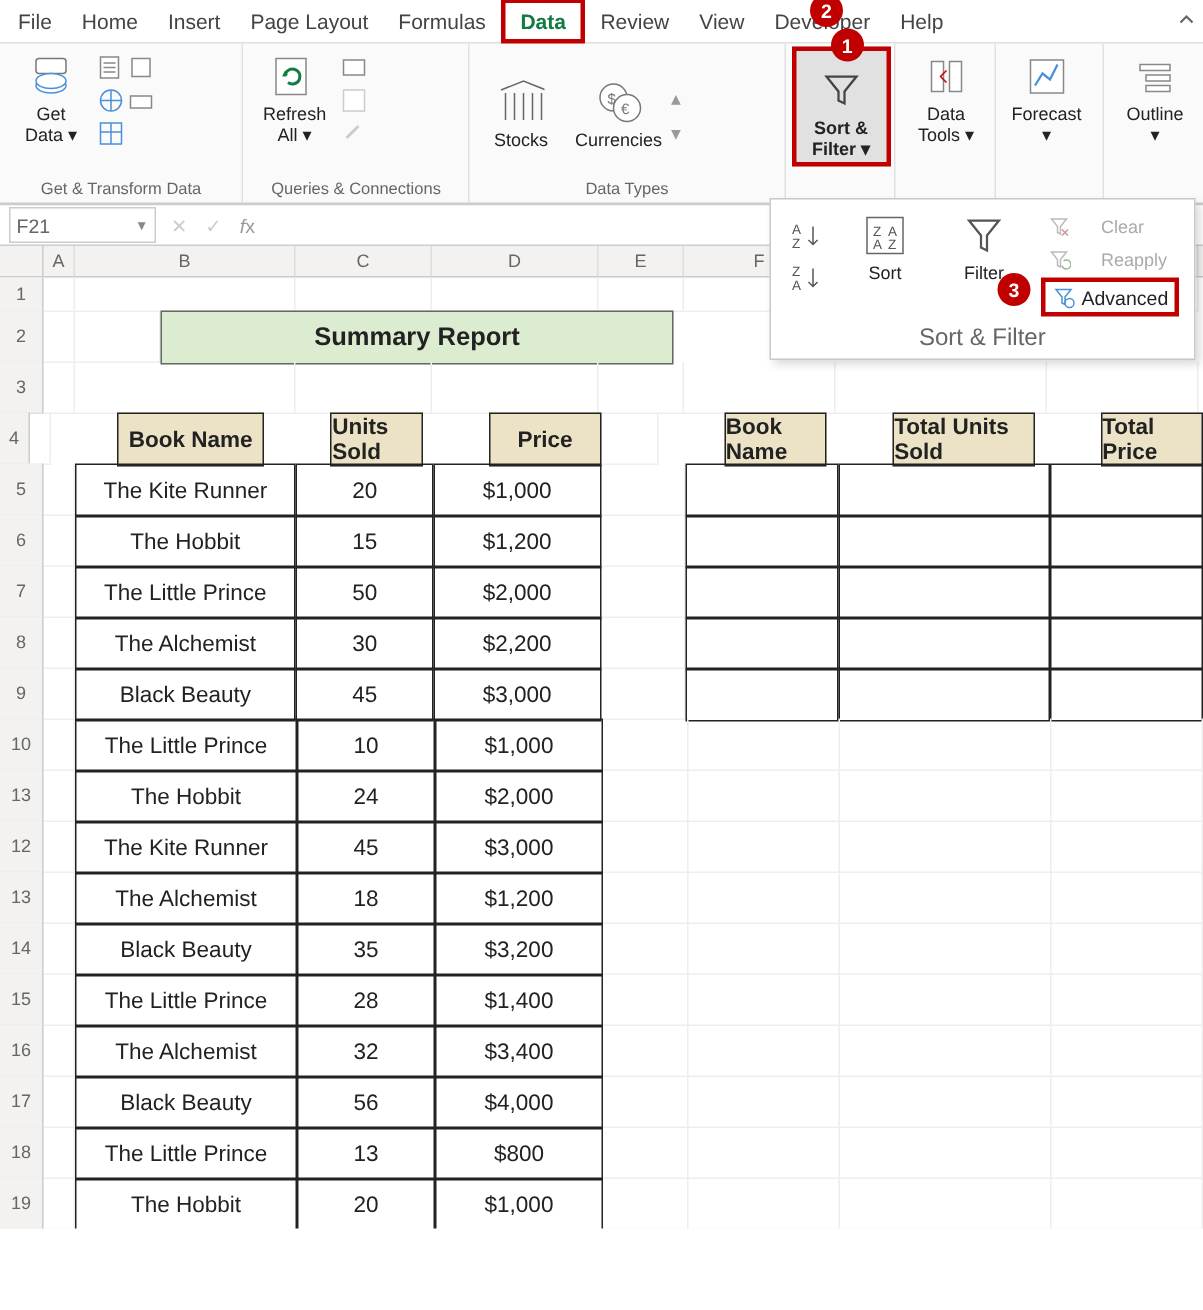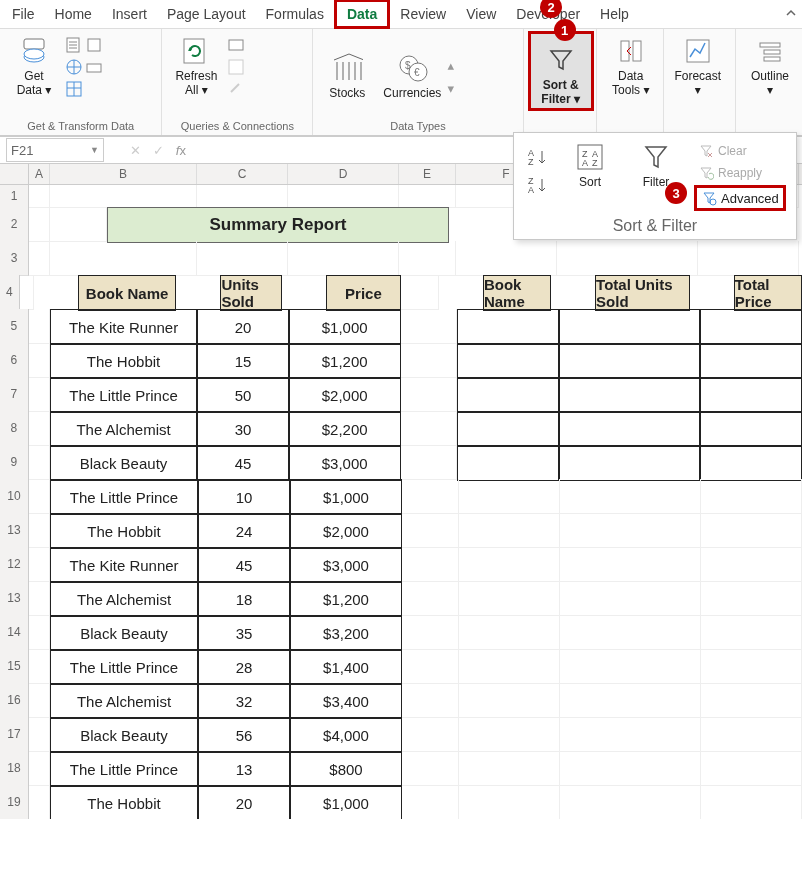--- a/index.html
+++ b/index.html
@@ -17,24 +17,24 @@
   .mini-col { display:flex; flex-direction:column; padding-top:4px; gap:2px; }
   .mini-btn { width:20px; height:20px; display:flex; align-items:center; justify-content:center; cursor:pointer; }
   .red-outline { border:3px solid #c00000; }
   .sort-filter-active { background:#e1e1e1;font-weight:bold; }
   
   .dropdown { position:absolute; top:132px; left:513px; background:#fff; border:1px solid #c8c8c8; box-shadow:3px 3px 6px rgba(0,0,0,.15); padding:8px 10px 4px; z-index:5; }
   .dd-row { display:flex; align-items:flex-start; gap:10px; }
   .dd-mini { display:flex; flex-direction:column; gap:4px; padding-top:4px; }
   .dd-small { width:28px; height:24px; display:flex; align-items:center; justify-content:center; cursor:pointer; }
   .dd-label { text-align:center; font-size:16px; color:#666; margin-top:6px; }
-  .dd-grey { color:#aaa; font-size:12px; padding:2px 4px; display:flex; align-items:center; gap:4px; }
+  .dd-grey { color:#aaa; font-size:12px; padding:2px 4px; display:flex; align-items:center; gap:20px; }
   
   .fbar { display:flex; align-items:center; height:26px; border-bottom:1px solid #ccc; background:#fff; }
-  .namebox { width:88px; height:22px; border:1px solid #ccc; margin:0 20px 0 6px; padding:0 4px; display:flex; align-items:center; justify-content:space-between; font-size:13px; color:#666; }
+  .namebox { width:88px; height:22px; border:1px solid #ccc; margin:0 4px 0 6px; padding:0 4px; display:flex; align-items:center; justify-content:space-between; font-size:13px; color:#666; }
   .fx-controls { display:flex; align-items:center; color:#999; }
   .fx-controls span { padding:0 6px; }
   .fx-input { flex:1; height:22px; border:none; padding:0 4px; }
   
   .sheet { position:relative; }
   .colhdrs { display:flex; background:#f3f2f1; border-bottom:1px solid #ccc; }
   .rowhdr-space { width:28px; border-right:1px solid #ccc; background:#f3f2f1; }
   .colhdr { border-right:1px solid #ddd; text-align:center; color:#666; font-size:12px; height:20px; line-height:20px; }
   .cA{width:20px}.cB{width:146px}.cC{width:90px}.cD{width:110px}.cE{width:56px}.cF{width:100px}.cG{width:140px}.cH{width:100px}
   .rows { }

